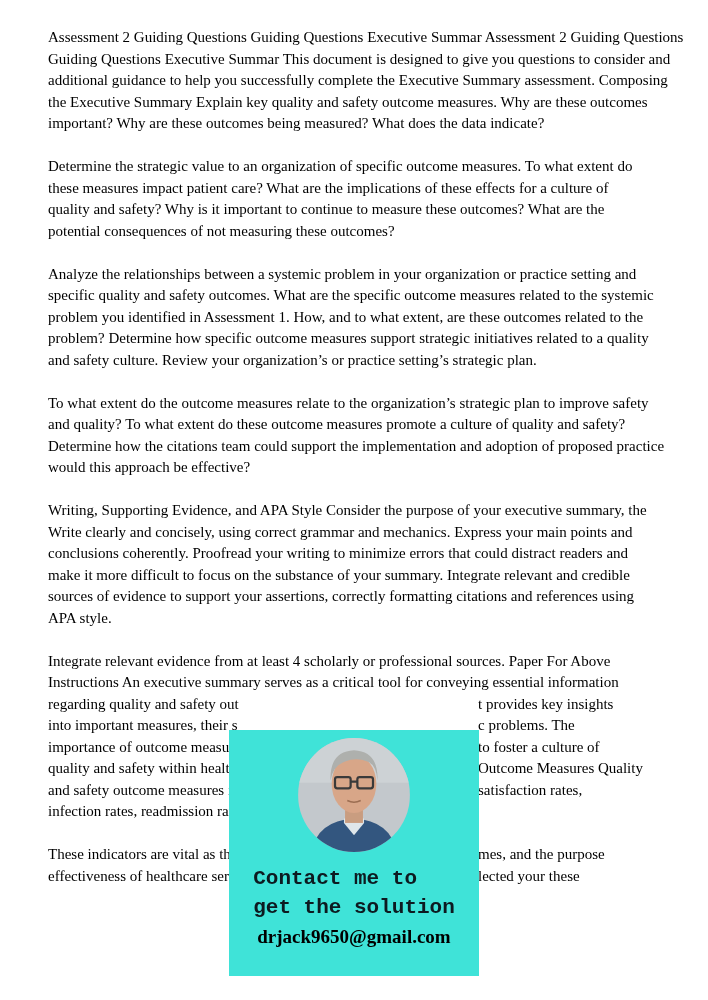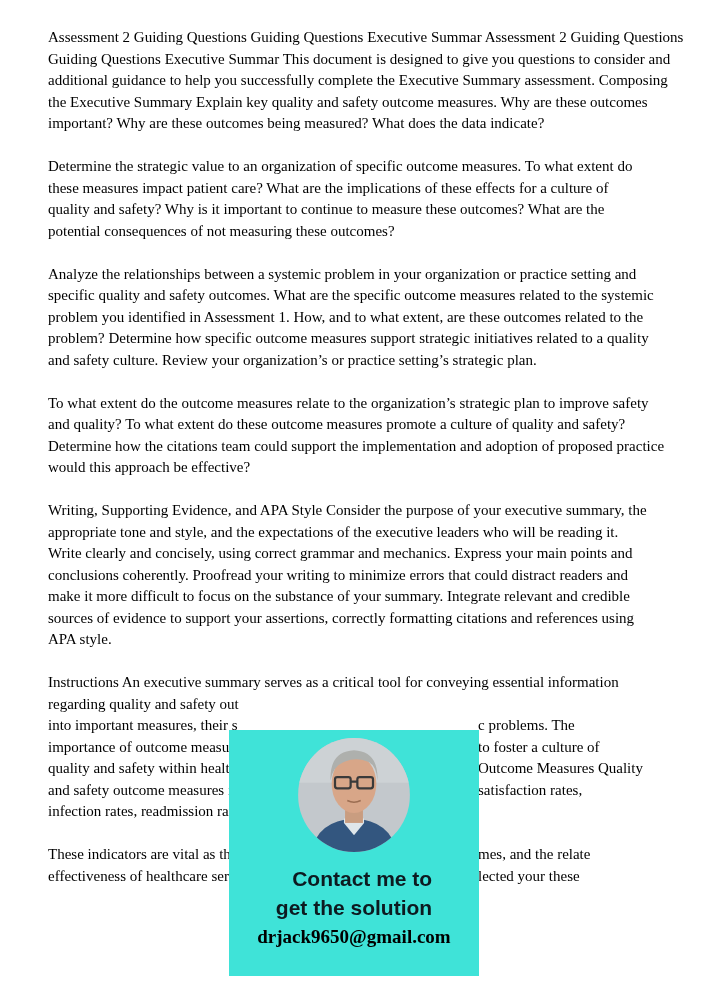--- a/index.html
+++ b/index.html
@@ -53,25 +53,25 @@
     width: 112px;
     height: 114px;
     border-radius: 50%;
     overflow: hidden;
     margin-top: 8px;
     flex: 0 0 auto;
   }
   .avatar svg { display: block; width: 100%; height: 100%; }
   .contact-text {
     margin-top: 12px;
-    font-family: Liberation Sans, sans-serif;
+    font-family: Liberation Mono, monospace;
     font-weight: bold;
     font-size: 21px;
     line-height: 29px;
-    text-align: right;
+    text-align: left;
   }
   .email {
     margin-top: 4px;
     font-family: "Liberation Serif", serif;
     font-weight: bold;
     font-size: 19px;
     color: #000000;
     text-align: left;
   }
 </style>
@@ -102,31 +102,32 @@
         <div class="line">and safety culture. Review your organization’s or practice setting’s strategic plan.</div>
       </div>
       <div class="para">
         <div class="line">To what extent do the outcome measures relate to the organization’s strategic plan to improve safety</div>
         <div class="line">and quality? To what extent do these outcome measures promote a culture of quality and safety?</div>
         <div class="line">Determine how the citations team could support the implementation and adoption of proposed practice</div>
         <div class="line">would this approach be effective?</div>
       </div>
       <div class="para">
         <div class="line">Writing, Supporting Evidence, and APA Style Consider the purpose of your executive summary, the</div>
-        <div class="line">appropriate tone and style, and the expectations of the executive leaders who will be reading it.</div>
         <div class="line">Write clearly and concisely, using correct grammar and mechanics. Express your main points and</div>
         <div class="line">conclusions coherently. Proofread your writing to minimize errors that could distract readers and</div>
         <div class="line">make it more difficult to focus on the substance of your summary. Integrate relevant and credible</div>
         <div class="line">sources of evidence to support your assertions, correctly formatting citations and references using</div>
         <div class="line">APA style.</div>
       </div>
       <div class="para">
+        <div class="line">Integrate relevant evidence from at least 4 scholarly or professional sources. Paper For Above</div>
         <div class="line">Instructions An executive summary serves as a critical tool for conveying essential information</div>
         <div class="line split">
           <span class="frag-left">regarding quality and safety out</span>
+          <span class="frag-right">t provides key insights</span>
         </div>
         <div class="line split">
           <span class="frag-left">into important measures, their s</span>
           <span class="frag-right">c problems. The</span>
         </div>
         <div class="line split">
           <span class="frag-left">importance of outcome measure</span>
           <span class="frag-right">to foster a culture of</span>
         </div>
         <div class="line split">
@@ -138,21 +139,21 @@
           <span class="frag-right">satisfaction rates,</span>
         </div>
         <div class="line split">
           <span class="frag-left">infection rates, readmission rate</span>
           <span class="frag-right"></span>
         </div>
       </div>
       <div class="para">
         <div class="line split">
           <span class="frag-left">These indicators are vital as the</span>
-          <span class="frag-right">mes, and the relate</span>
+          <span class="frag-right">mes, and the purpose</span>
         </div>
         <div class="line split">
           <span class="frag-left">effectiveness of healthcare servi</span>
           <span class="frag-right">lected your these</span>
         </div>
       </div>
     </div>
 
   <div class="overlay" style="background: rgb(63, 227, 216);">
     <div class="avatar">

